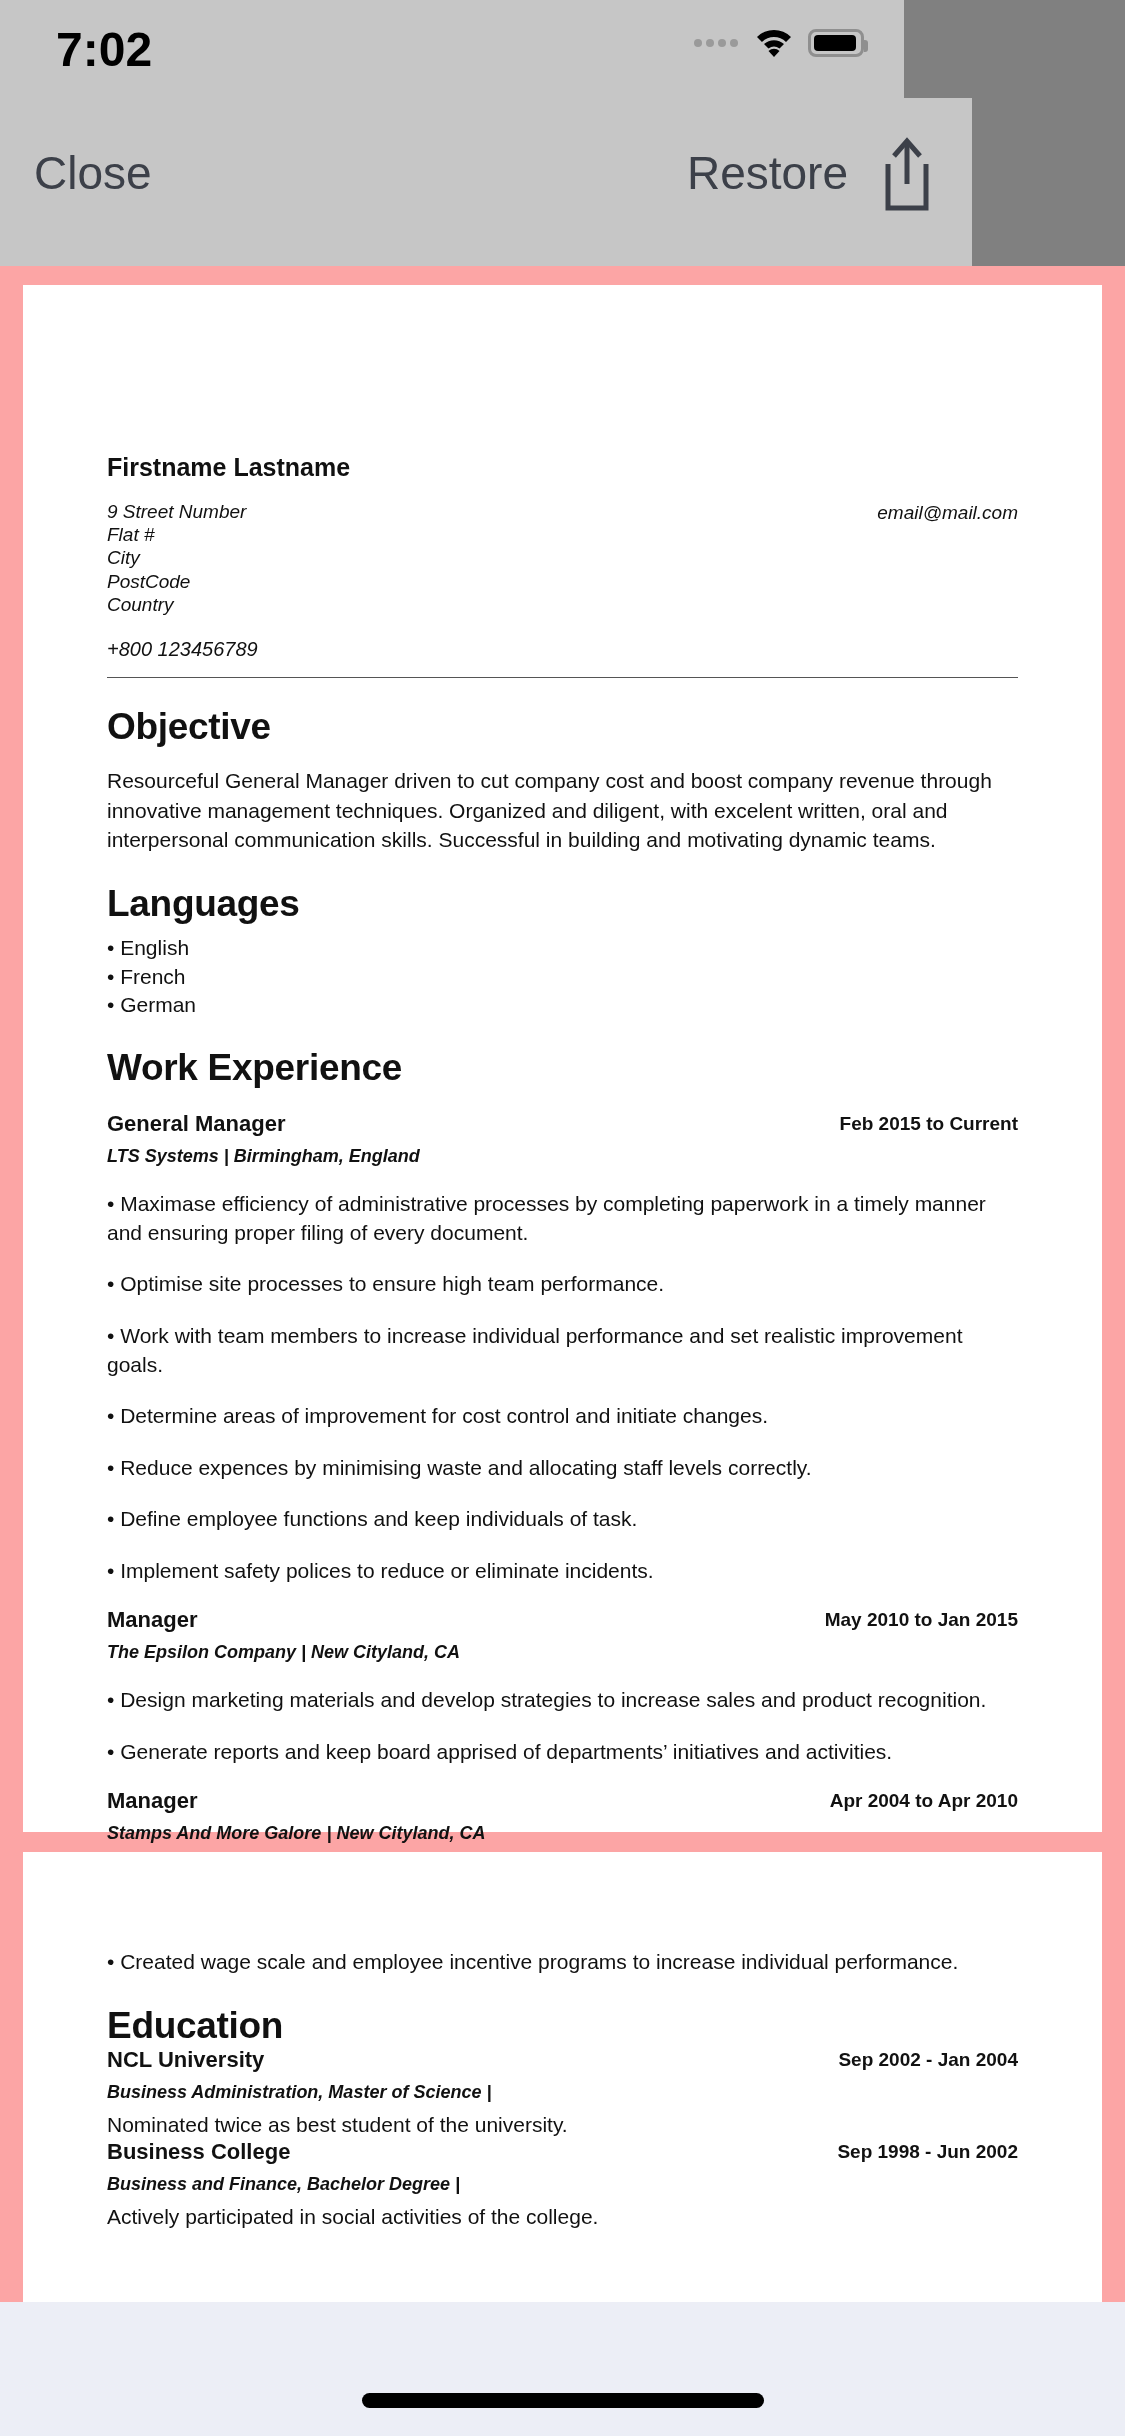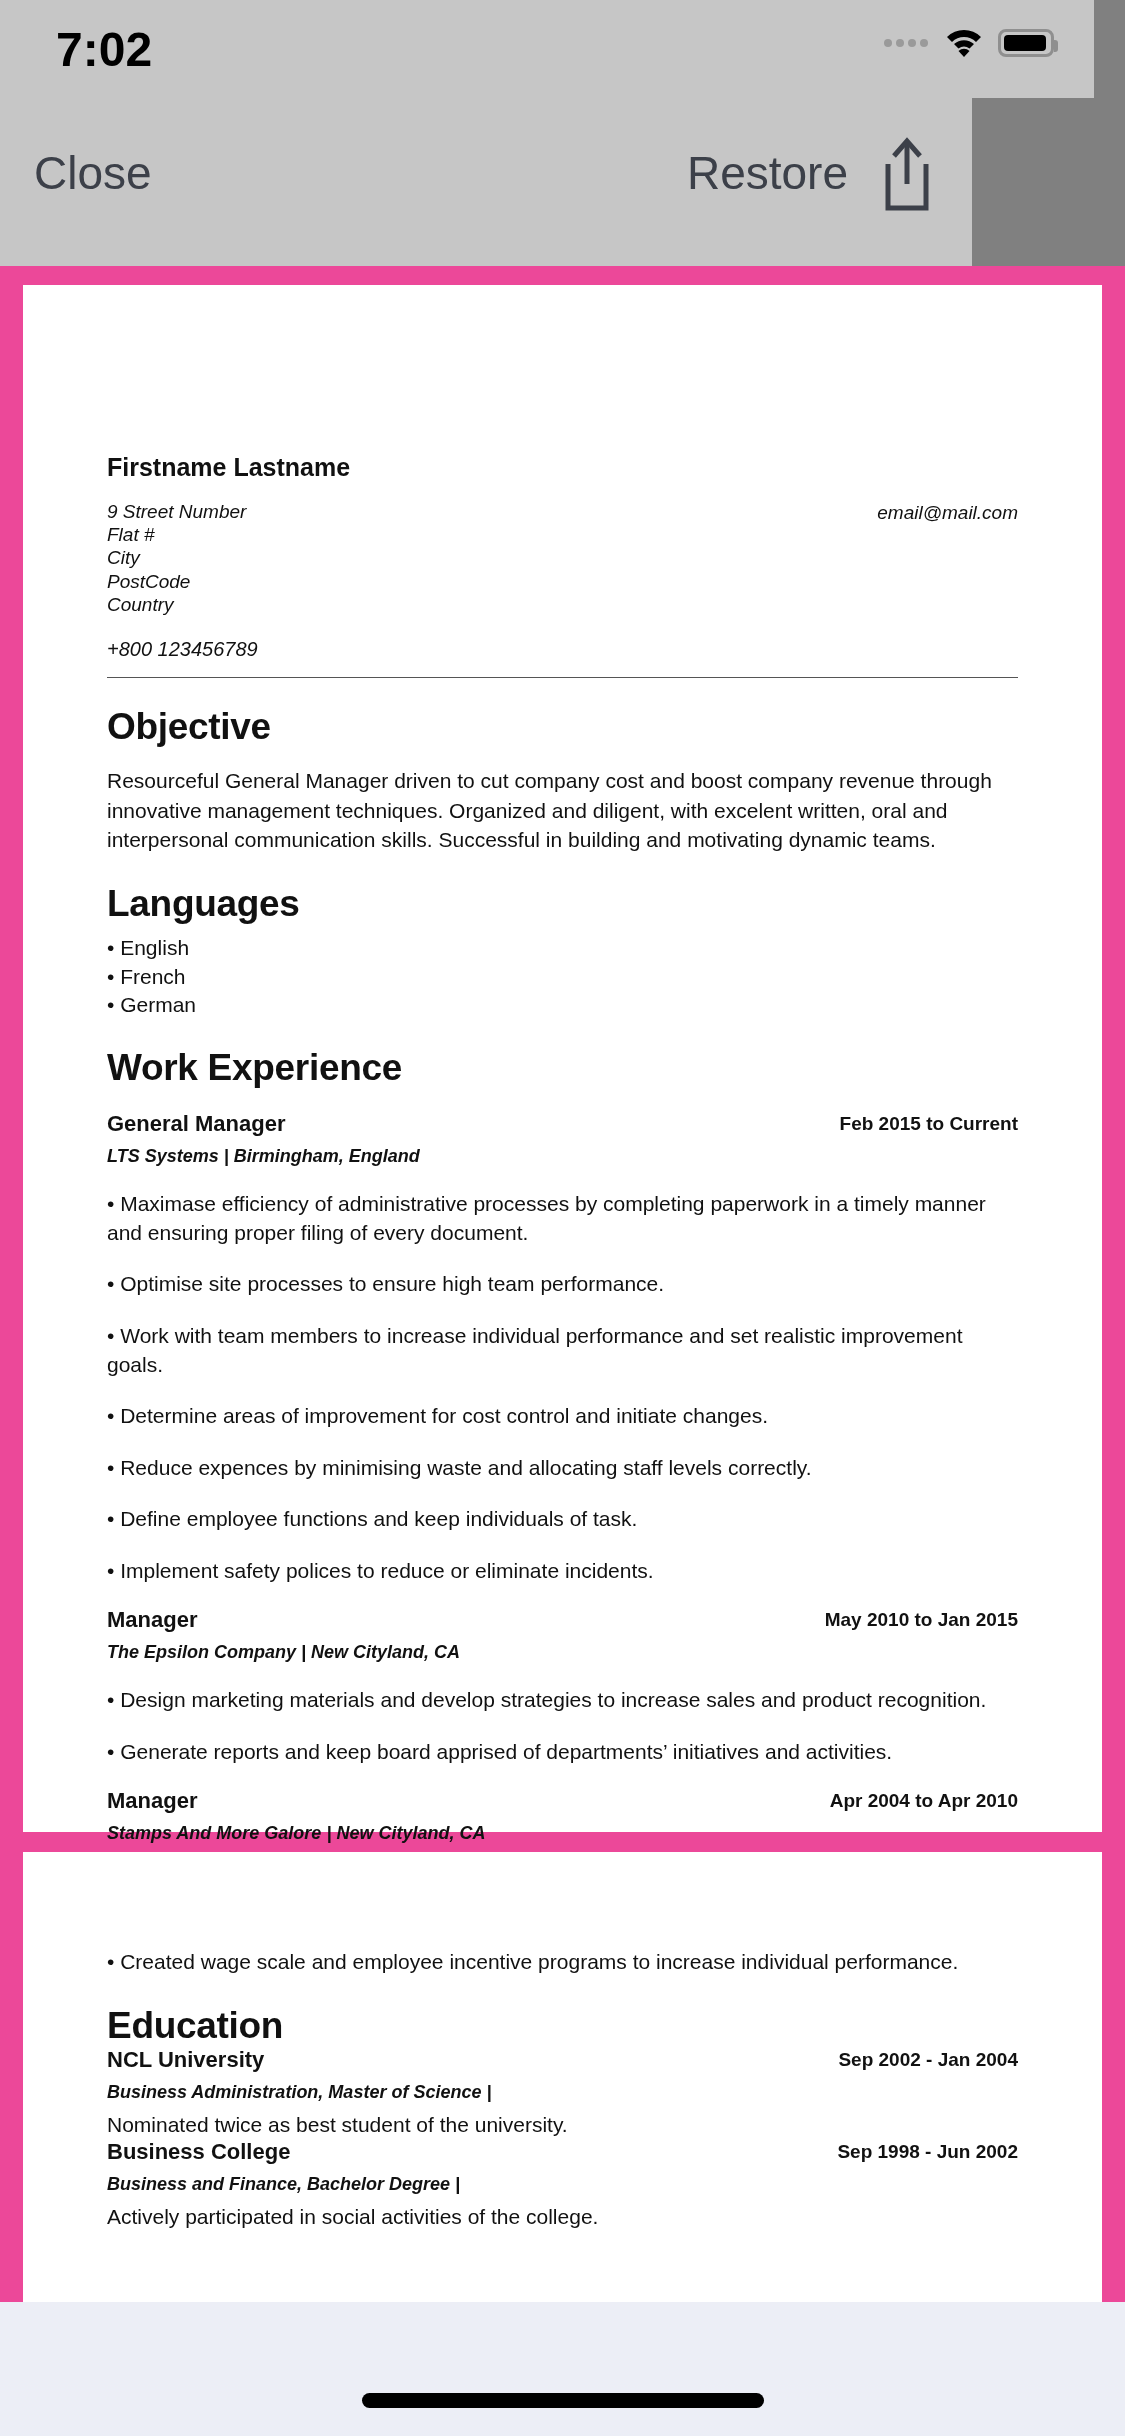--- a/index.html
+++ b/index.html
@@ -6,21 +6,21 @@
   html, body {
     width:1125px; height:2436px;
     background:#808080;
     font-family:"Liberation Sans", sans-serif;
     overflow:hidden;
   }
   .screen { position:relative; width:1125px; height:2436px; background:#808080; }
 
   
   .statusbar {
-    position:absolute; top:0; left:0; width:1094px; height:98px;
+    position:absolute; top:0; left:0; width:904px; height:98px;
     background:#c6c6c6;
   }
   .sb-time {
     position:absolute; left:56px; top:22px; width:220px;
     font-size:48px; font-weight:600; color:#000;
     letter-spacing:0px;
   }
   .sb-right { position:absolute; right:40px; top:28px; display:flex; align-items:center; gap:14px; }
   .sig-dots { display:flex; align-items:center; gap:4px; margin-right:2px; }
   .sig-dots i { display:block; width:8px; height:8px; border-radius:50%; background:#9a9a9a; }
@@ -45,21 +45,21 @@
     font-size:46px; color:#3c4049; font-weight:400;
     background:none; border:none; font-family:inherit; cursor:pointer;
   }
   .tb-share {
     position:absolute; right:30px; top:38px; width:70px; height:76px; cursor:pointer;
   }
 
   
   .doc-area {
     position:absolute; top:266px; left:0; width:1125px; height:2036px;
-    background:#ec4899;
+    background:#fca5a5;
     overflow:hidden;
   }
   .page {
     position:absolute; left:23px; width:1079px; background:#fff;
   }
   .page1 { top:19px; height:1547px; }
   .page2 { top:1586px; height:470px; }
 
   .pad { padding:0 84px; }
 

